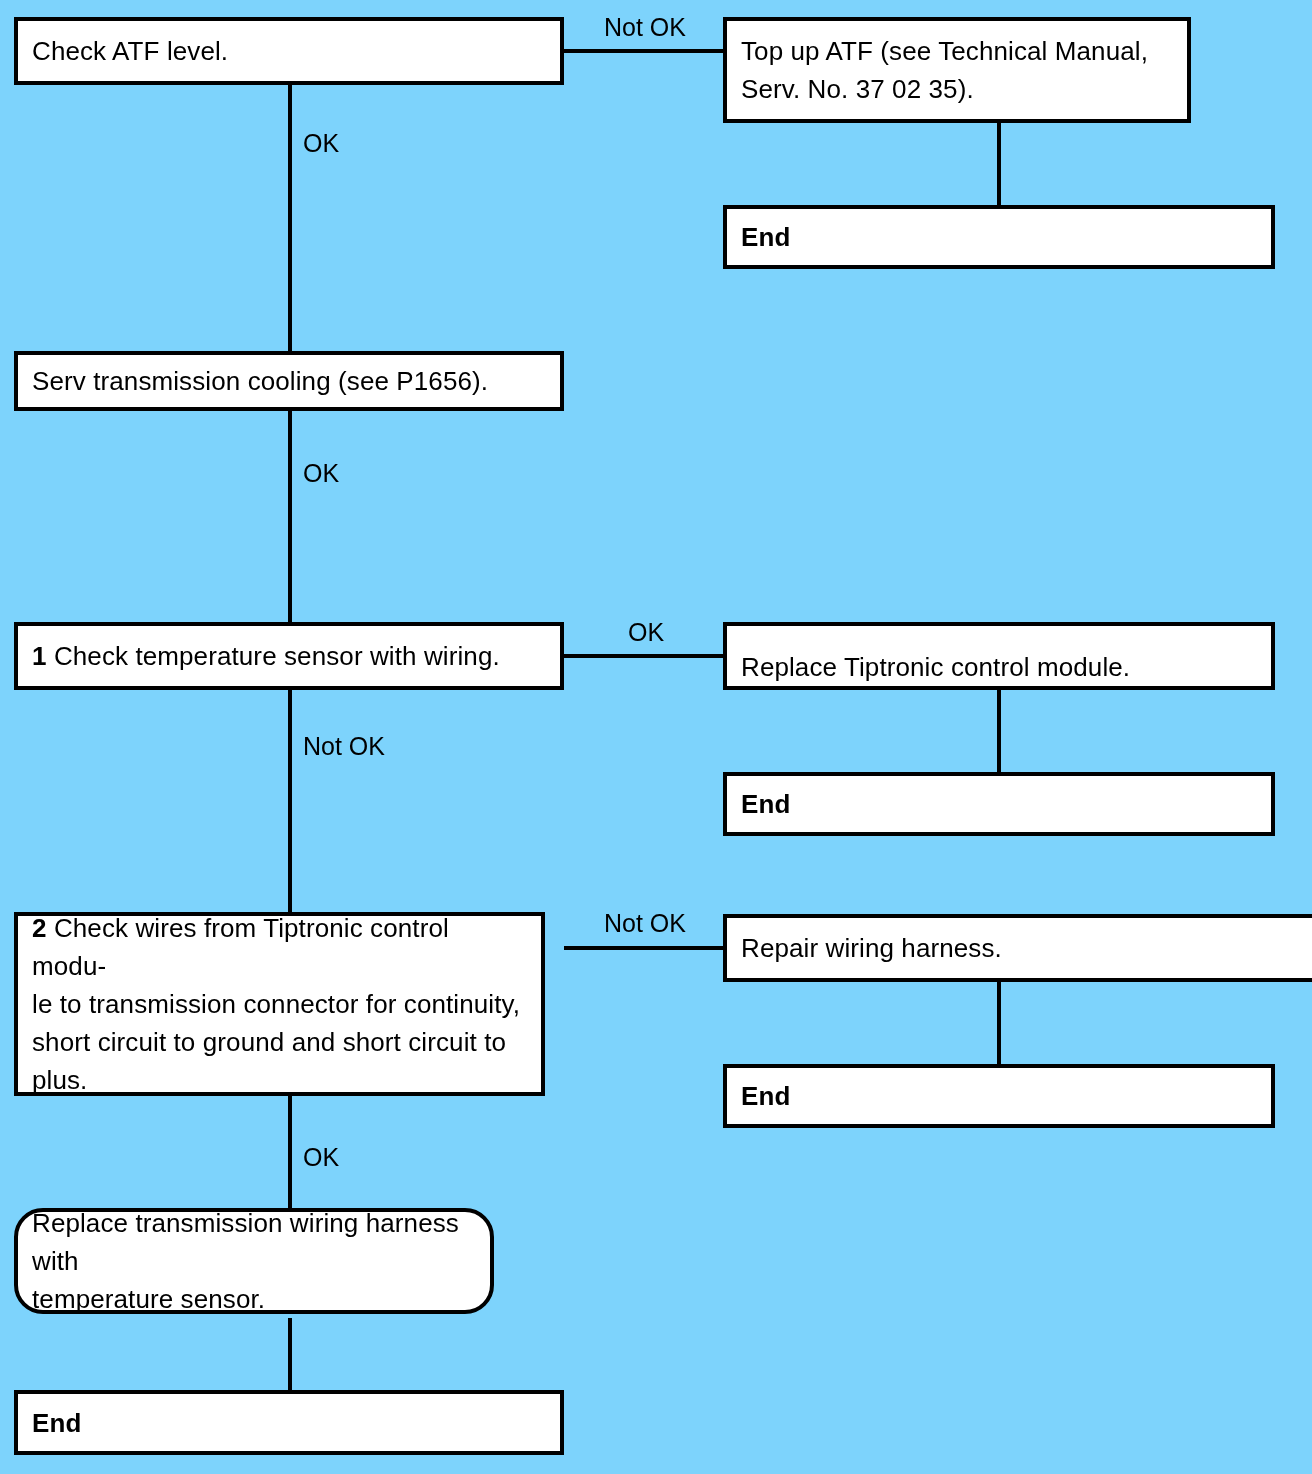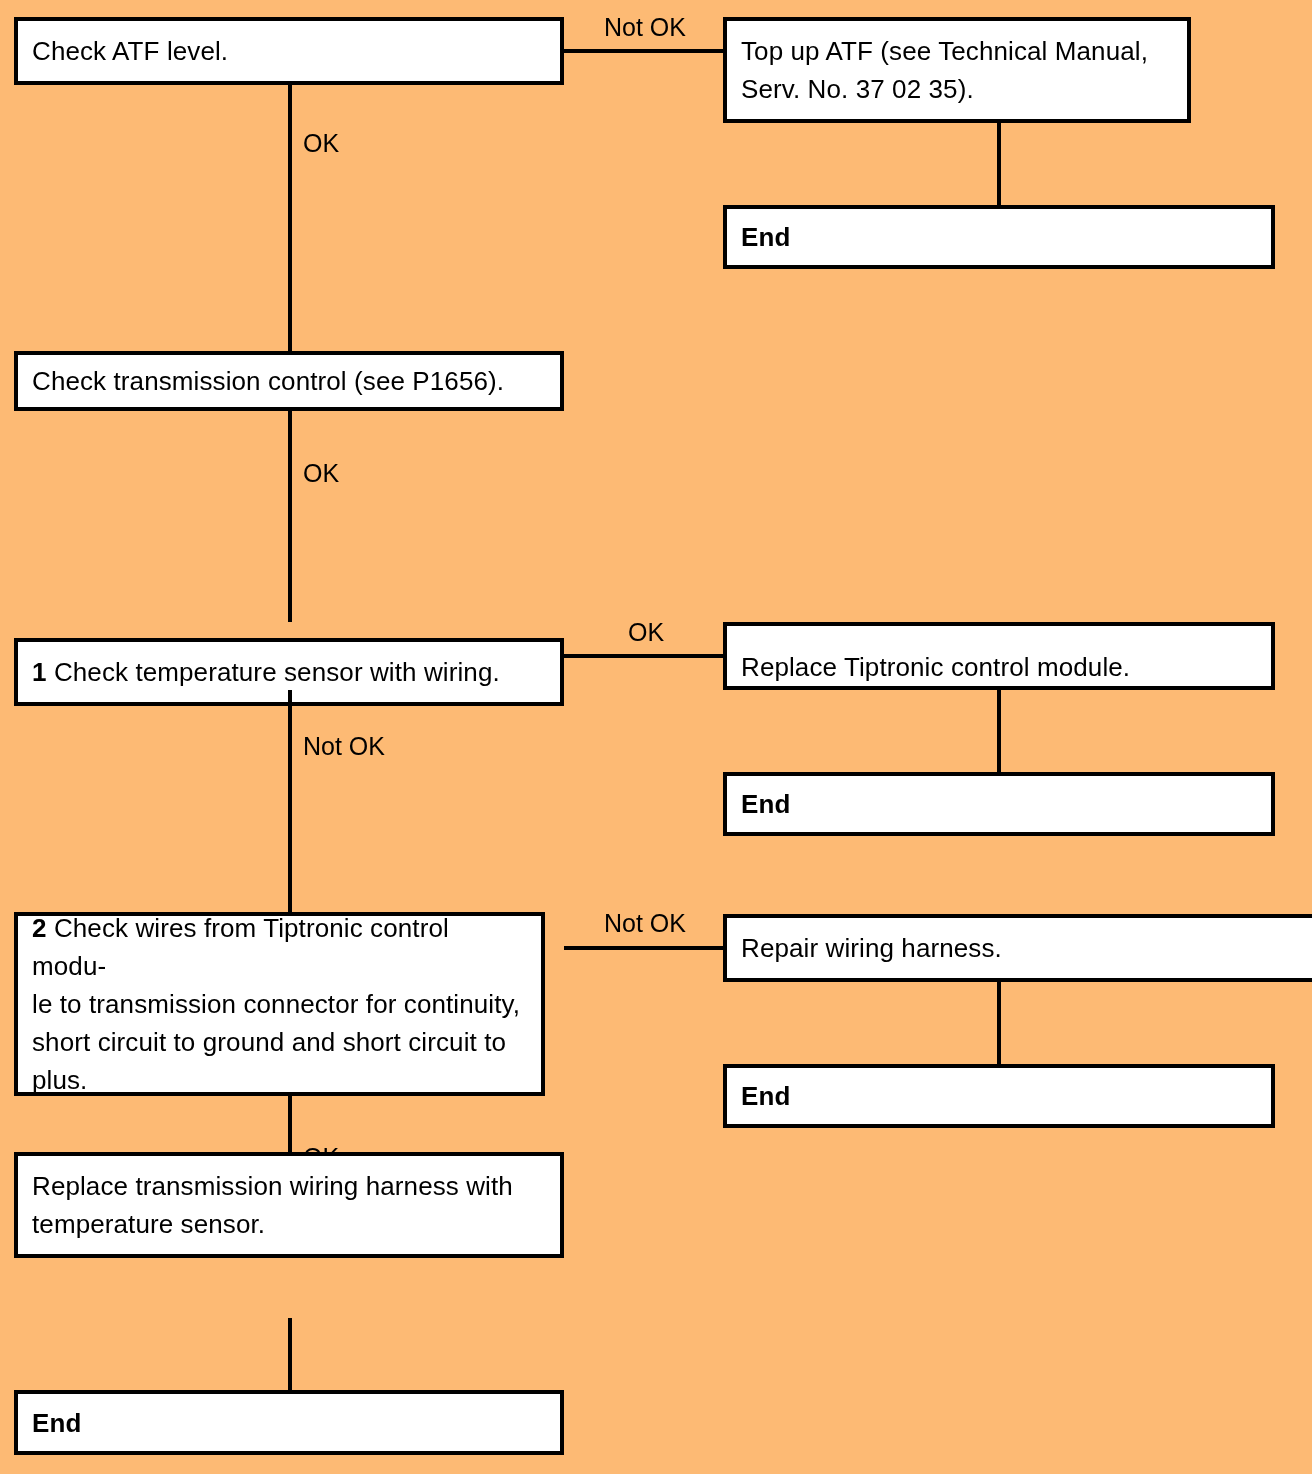--- a/index.html
+++ b/index.html
@@ -9,21 +9,21 @@
     background: #ffffff;
   }
   body {
     font-family: "Liberation Sans", sans-serif;
     color: #000000;
   }
   #canvas {
     position: relative;
     width: 1312px;
     height: 1474px;
-    background: #fdba74;
+    background: #7dd3fc;
     overflow: hidden;
   }
   .node {
     position: absolute;
     box-sizing: border-box;
     border: 4px solid #000000;
     background: #ffffff;
     display: flex;
     align-items: center;
   }
@@ -76,27 +76,27 @@
   <div class="conn v" style="left:997px; top:123px; height:84px;"></div>
 
   <div class="node terminal" style="left:723px; top:205px; width:552px; height:64px;">
     <span class="txt">End</span>
   </div>
 
   <div class="conn v" style="left:288px; top:85px; height:266px;"></div>
   <div class="edge-label" style="left:303px; top:128px;">OK</div>
 
   <div class="node" style="left:14px; top:351px; width:550px; height:60px;">
-    <span class="txt">Check transmission control (see P1656).</span>
+    <span class="txt">Serv transmission cooling (see P1656).</span>
   </div>
 
   <div class="conn v" style="left:288px; top:411px; height:211px;"></div>
   <div class="edge-label" style="left:303px; top:458px;">OK</div>
 
-  <div class="node" style="left:14px; top:622px; width:550px; height:68px;margin-top:16px;">
+  <div class="node" style="left:14px; top:622px; width:550px; height:68px;">
     <span class="txt"><span class="step-num">1</span> <span>Check temperature sensor with wiring.</span></span>
   </div>
 
   <div class="conn h" style="left:564px; top:654px; width:159px;"></div>
   <div class="edge-label" style="left:628px; top:617px;">OK</div>
 
   <div class="node" style="left:723px; top:622px; width:552px; height:68px;align-items:flex-end;">
     <span class="txt">Replace Tiptronic control module.</span>
   </div>
 
@@ -125,21 +125,21 @@
 
   <div class="conn v" style="left:997px; top:982px; height:82px;"></div>
 
   <div class="node terminal" style="left:723px; top:1064px; width:552px; height:64px;">
     <span class="txt">End</span>
   </div>
 
   <div class="conn v" style="left:288px; top:1096px; height:116px;"></div>
   <div class="edge-label" style="left:303px; top:1142px;">OK</div>
 
-  <div class="node" style="left:14px; top:1152px; width:550px; height:106px;">
+  <div class="node" style="left:14px; top:1208px; width:480px; height:106px;border-radius:29px;">
     <span class="txt">Replace transmission wiring harness with
 temperature sensor.</span>
   </div>
 
   <div class="conn v" style="left:288px; top:1318px; height:74px;"></div>
 
   <div class="node terminal" style="left:14px; top:1390px; width:550px; height:65px;">
     <span class="txt">End</span>
   </div>
 

